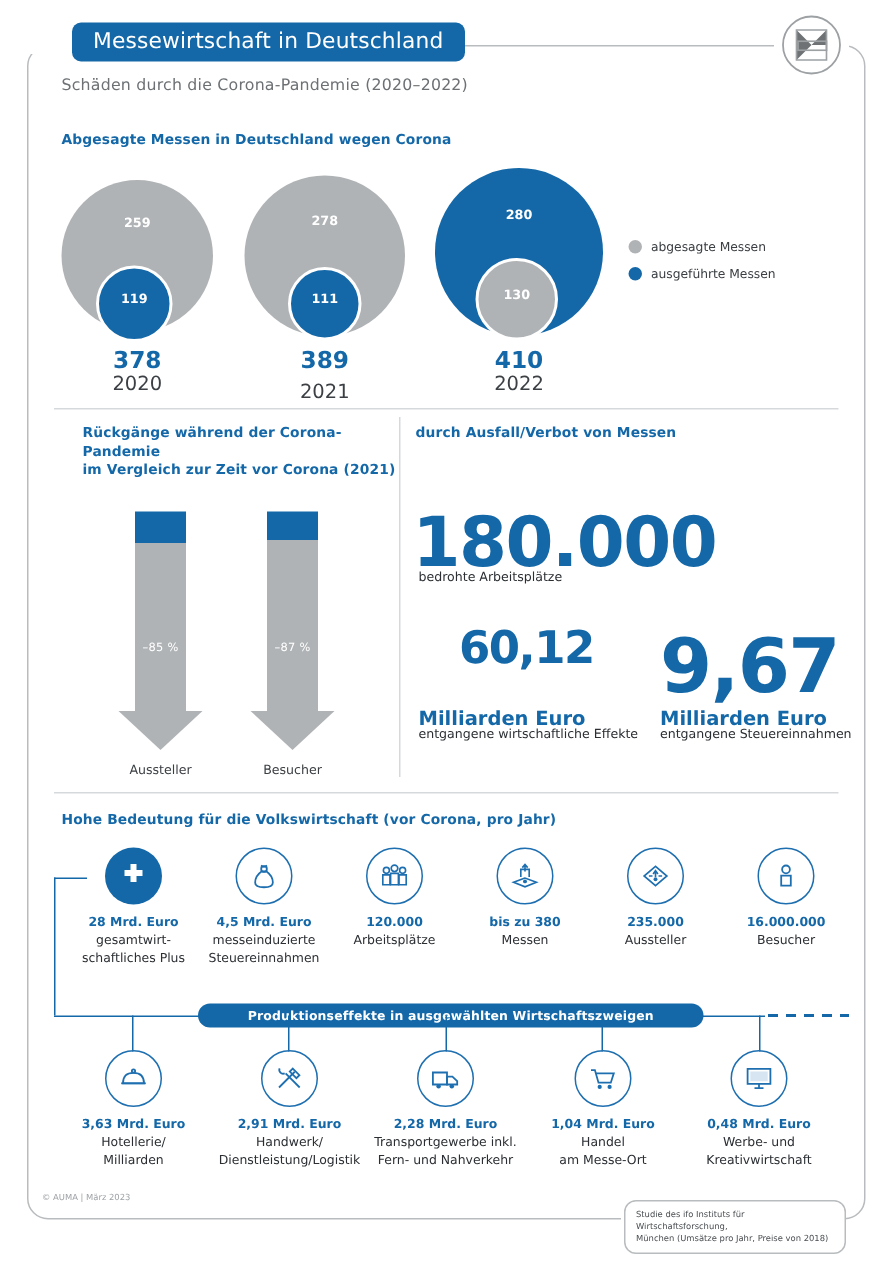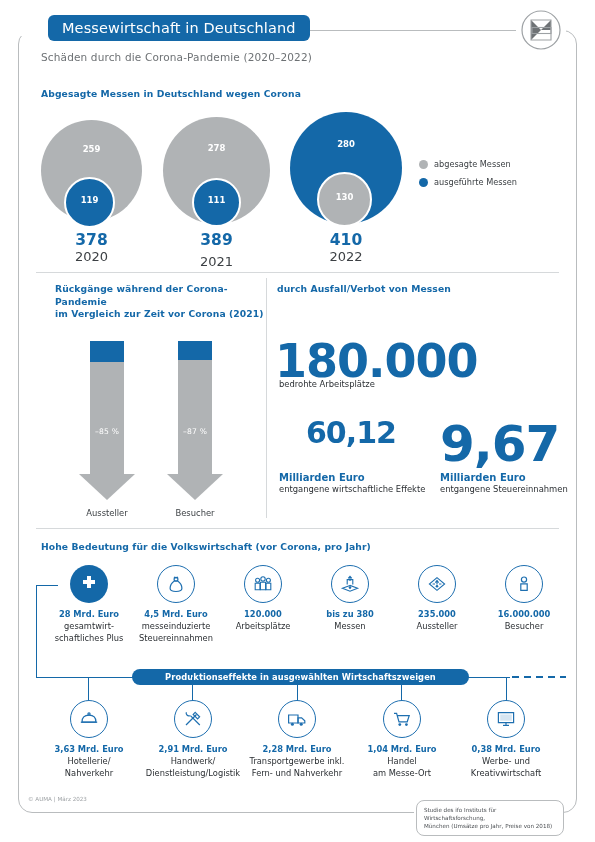--- a/index.html
+++ b/index.html
@@ -110,21 +110,21 @@
   }
 
   
   .bignum {
     position: absolute; color: #1468a8; font-weight: bold; letter-spacing: -1px;
   }
   .bignum-cap {
     position: absolute; color: #2b2f33; font-size: 8.4px;
   }
   .bignum-unit {
-    position: absolute; color: #1468a8; font-size: 10px; font-weight: bold;
+    position: absolute; color: #1468a8; font-size: 13px; font-weight: bold;
   }
 
   
   .tile { position: absolute; width: 104px; text-align: center; }
   .tile-ico {
     width: 38px; height: 38px; margin: 0 auto 6px;
     border-radius: 50%;
     display: flex; align-items: center; justify-content: center;
   }
   .tile-ico.outline { border: 1.6px solid #1e6fb0; }
@@ -375,21 +375,21 @@
   <div class="tile" style="left:37px; top:700px;">
     <div class="tile-ico outline">
       <svg width="22" height="22" viewBox="0 0 22 22" fill="none" stroke="#1e6fb0" stroke-width="1.2">
         <path d="M4 14.2 q0-7 7-7 q7 0 7 7 z"></path>
         <path d="M2.8 14.2 h16.4"></path>
         <circle cx="11" cy="6" r="1.1"></circle>
       </svg>
     </div>
     <div class="tile-val">3,63 Mrd. Euro</div>
     <div class="tile-lab">Hotellerie/</div>
-    <div class="tile-lab">Nahverkehr</div>
+    <div class="tile-lab">Milliarden</div>
   </div>
 
   <div class="tile" style="left:141px; top:700px;">
     <div class="tile-ico outline">
       <svg width="22" height="22" viewBox="0 0 22 22" fill="none" stroke="#1e6fb0" stroke-width="1.2">
         <path d="M4 17 L14.5 6.5"></path>
         <path d="M13.2 4.4 l4.4 4.4 l-2 2 l-4.4-4.4 z"></path>
         <path d="M17.8 17 L8.4 7.6"></path>
         <path d="M4.4 4.2 a2.6 2.6 0 0 0 3.4 3.4"></path>
       </svg>
@@ -428,21 +428,21 @@
 
   <div class="tile" style="left:454px; top:700px;">
     <div class="tile-ico outline">
       <svg width="22" height="22" viewBox="0 0 22 22" fill="none" stroke="#1e6fb0" stroke-width="1.2">
         <path d="M3.4 4.6 h15.2 v10 h-15.2 z"></path>
         <path d="M5.2 6.4 h11.6 v6.4 h-11.6 z" fill="#1e6fb0" stroke="none" opacity="0.18"></path>
         <path d="M8 17.4 h6"></path>
         <path d="M11 14.6 v2.8"></path>
       </svg>
     </div>
-    <div class="tile-val">0,38 Mrd. Euro</div>
+    <div class="tile-val">0,48 Mrd. Euro</div>
     <div class="tile-lab">Werbe- und</div>
     <div class="tile-lab">Kreativwirtschaft</div>
   </div>
 
   <div class="copyright">© AUMA | März 2023</div>
   <div class="source-box">
     <div>Studie des ifo Instituts für Wirtschaftsforschung,</div>
     <div>München (Umsätze pro Jahr, Preise von 2018)</div>
   </div>
 

